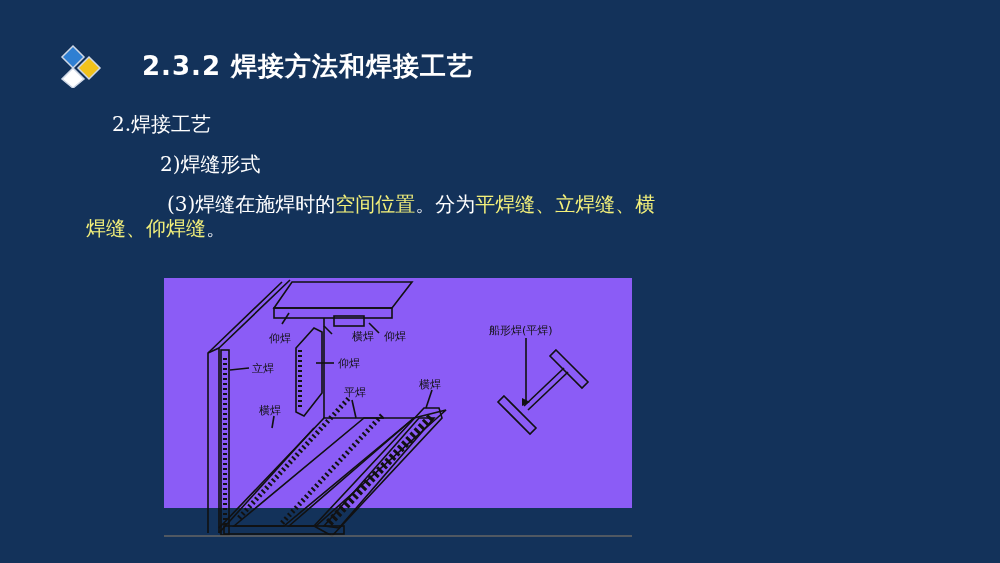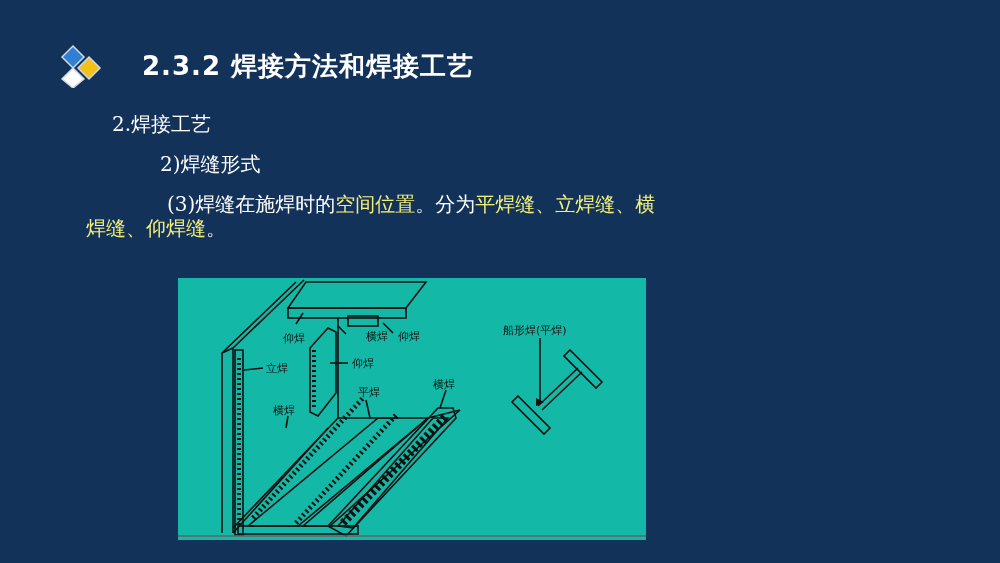--- a/index.html
+++ b/index.html
@@ -3,21 +3,21 @@
 <meta charset="utf-8">
 <style>
   html, body { margin:0; padding:0; }
   body { width:1000px; height:563px; background:#13325a; position:relative; overflow:hidden;
          font-family:"DejaVu Serif","Liberation Serif",serif; }
   .logo { position:absolute; left:60px; top:44px; width:44px; height:44px; }
   .title { position:absolute; left:126px; top:48px; color:#ffffff; font-family:"DejaVu Sans","Liberation Sans",sans-serif;
            font-weight:bold; font-size:26px; letter-spacing:1px; line-height:36px;margin-left:16px; }
   .line { position:absolute; color:#ffffff; font-size:20px; line-height:28px; white-space:nowrap; }
   .hl { color:#f3f07a; }
-  .figure { position:absolute; left:178px; top:278px; width:468px; height:262px; background:#14b8a6; }
+  .figure { position:absolute; left:164px; top:278px; width:468px; height:230px; background:#8b5cf6; }
   .figure svg { display:block; }
   .lbl { font-family:"DejaVu Sans","Liberation Sans",sans-serif; font-size:11px; fill:#111; }
 </style>
 </head>
 <body>
 
 <div class="logo">
   <svg width="44" height="44" viewBox="0 0 44 44">
     <polygon points="13,2 24,13 13,24 2,13" fill="#2f7fd2" stroke="#cfd8e6" stroke-width="1.5"></polygon>
     <polygon points="29,13 40,24 29,35 18,24" fill="#f2c21b" stroke="#cfd8e6" stroke-width="1.5"></polygon>

